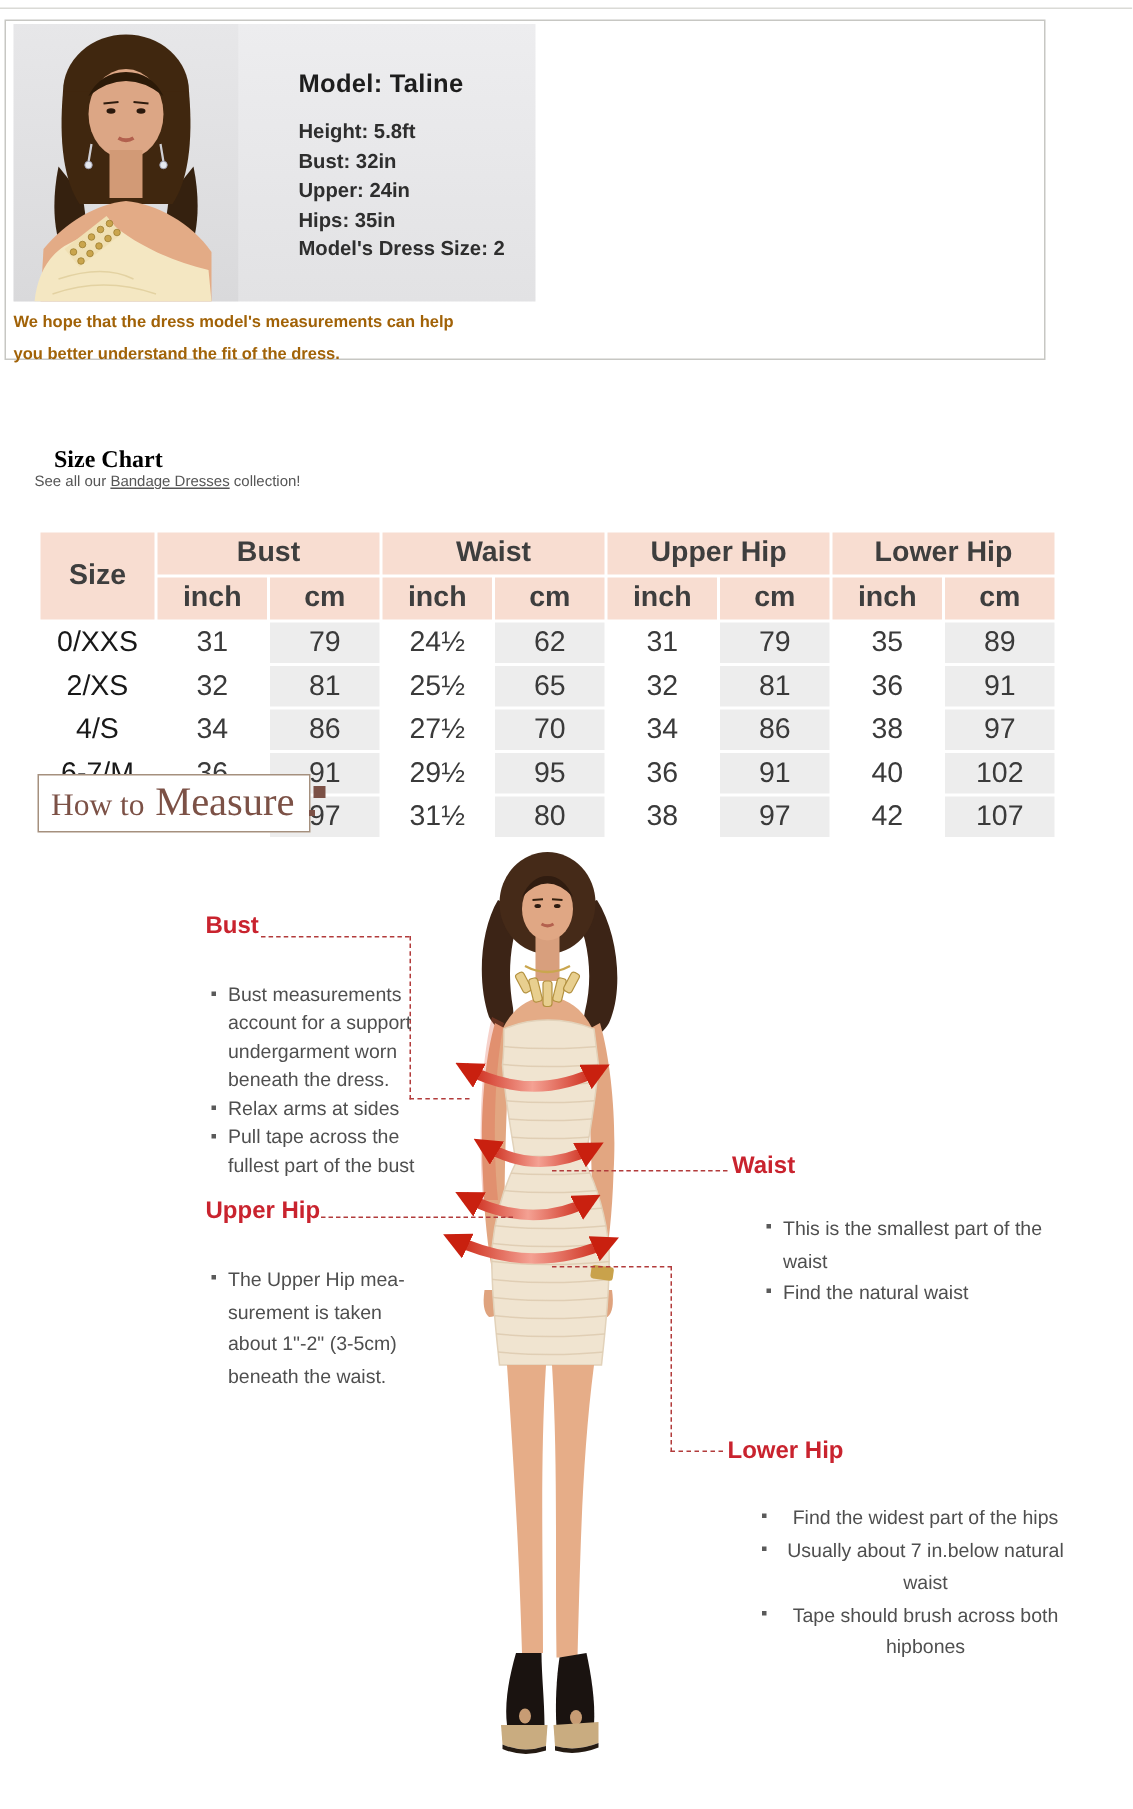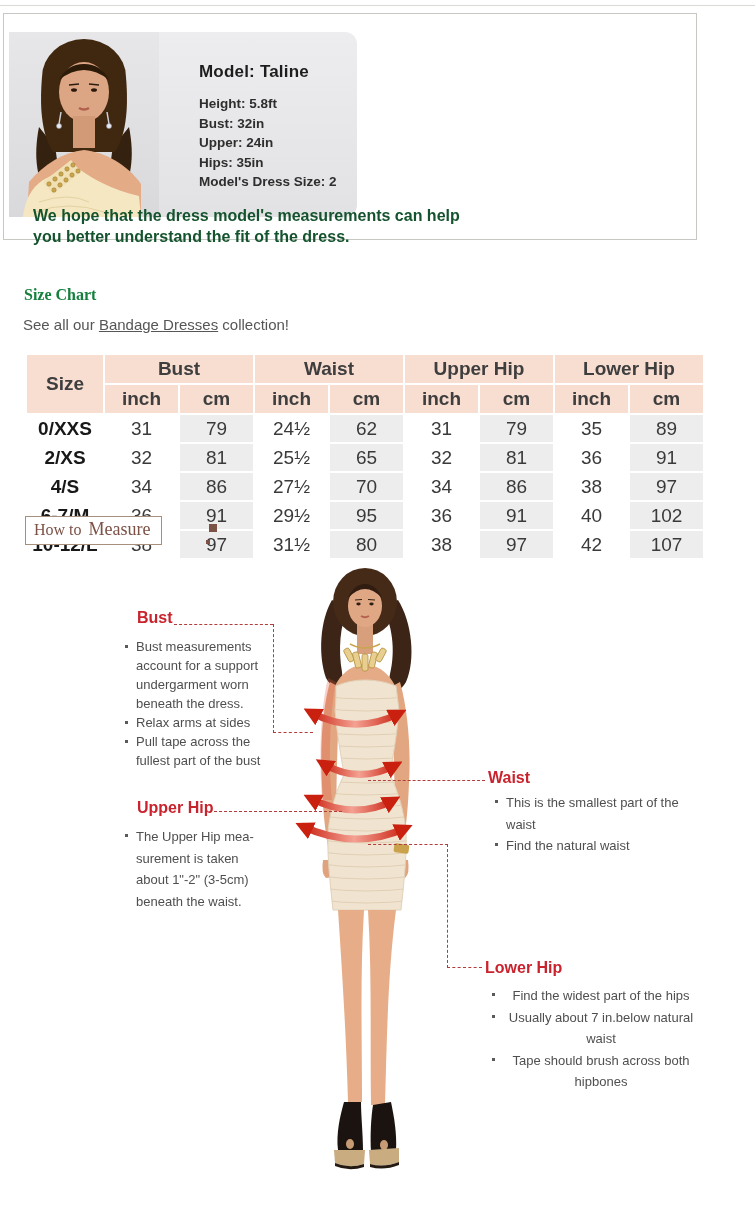--- a/index.html
+++ b/index.html
@@ -2,51 +2,51 @@
 <html><head>
 <meta charset="utf-8">
 <style>
   html,body{margin:0;padding:0;background:#ffffff;}
   body{font-family:"Liberation Sans","DejaVu Sans",sans-serif;}
   .page{position:relative;width:755px;height:1206px;background:#fff;overflow:hidden;}
   .top-rule{position:absolute;left:0;top:5px;width:755px;border-top:1px solid #dadad6;}
 
   
   .model-card{position:absolute;left:3px;top:13px;width:692px;height:225px;border:1px solid #c7c7c3;background:#fff;}
-  .photo-panel{position:absolute;left:5px;top:18px;width:348px;height:185px;background:linear-gradient(180deg,#ededef,#e2e2e4);border-radius:12px;}
+  .photo-panel{position:absolute;left:5px;top:2px;width:348px;height:185px;background:linear-gradient(180deg,#ededef,#e2e2e4);}
   .headshot-svg{position:absolute;left:0;top:0;}
   .model-info{position:absolute;left:190px;top:30px;width:150px;color:#222;}
   .model-title{font-size:17px;font-weight:bold;color:#1d1d1d;letter-spacing:.2px;}
   .model-stats{margin:12px 0 0 0;padding:0;list-style:none;font-size:13.5px;font-weight:bold;color:#2e2e2e;line-height:19.5px;}
-  .card-caption{position:absolute;left:5px;top:191px;font-size:16px;font-weight:bold;color:#14532d;line-height:21px;margin-left:24px;}
+  .card-caption{position:absolute;left:5px;top:191px;font-size:11px;font-weight:bold;color:#a16207;line-height:21px;}
 
   
-  .size-chart-heading{position:absolute;left:24px;top:286px;margin:0;font-family:"Liberation Serif","DejaVu Serif",serif;font-size:16px;font-weight:bold;color:#15803d;}
-  .collection-line{position:absolute;left:23px;top:316px;margin:0;font-size:15px;color:#565656;}
+  .size-chart-heading{position:absolute;left:24px;top:286px;margin:12px;font-family:"Liberation Serif","DejaVu Serif",serif;font-size:16px;font-weight:bold;color:#000000;}
+  .collection-line{position:absolute;left:23px;top:316px;margin:0;font-size:10px;color:#565656;}
   .collection-link{color:#565656;text-decoration:underline;cursor:pointer;}
   .size-table{position:absolute;left:25px;top:353px;width:680px;border-collapse:separate;border-spacing:2px;table-layout:fixed;font-size:19px;}
   .size-table th{background:#f8ddd1;color:#3e3e3e;font-weight:bold;padding:3px 2px;text-align:center;}
   .size-table th.size-col{width:72px;}
   .size-table td{padding:2.5px 2px;text-align:center;color:#3a3a3a;background:#fff;}
-  .size-table td.size-cell{font-weight:bold;color:#181818;}
+  .size-table td.size-cell{font-weight:normal;color:#181818;}
   .size-table td.cm-cell{background:#ededed;margin-top:36px;}
 
   
   .htm-heading{position:absolute;left:25px;top:516px;border:1px solid #a5907e;padding:2px 10px 4px 8px;color:#7c5146;font-family:"Liberation Serif","DejaVu Serif",serif;background:#fff;}
-  .htm-small{font-size:16px;}
-  .htm-large{font-size:18px;margin-left:7px;}
+  .htm-small{font-size:21px;}
+  .htm-large{font-size:27px;margin-left:7px;}
   .htm-sq1{position:absolute;left:209px;top:524px;width:8px;height:8px;background:#7c5146;}
   .htm-sq2{position:absolute;left:206px;top:540px;width:4px;height:4px;background:#7c5146;}
 
   
   .figure-svg{position:absolute;left:270px;top:560px;z-index:1;}
   .dash-h{position:absolute;height:0;border-top:1px dashed #b23b3b;z-index:2;}
   .dash-v{position:absolute;width:0;border-left:1px dashed #b23b3b;z-index:2;}
   .ann-label{position:absolute;font-size:16px;font-weight:bold;color:#c9232e;z-index:3;}
-  .ann-list{position:absolute;margin:0;padding:0;list-style:none;font-size:13px;color:#4f4f4f;z-index:3;}
+  .ann-list{position:absolute;margin:16px;padding:0;list-style:none;font-size:13px;color:#4f4f4f;z-index:3;}
   .ann-list li{position:relative;padding-left:12px;}
   .ann-list li::before{content:"";position:absolute;left:1px;top:8px;width:3px;height:3px;background:#5a5a5a;}
   .lh19 li{line-height:19px;}
   .lh21 li{line-height:21.5px;}
   #bust-list{left:124px;top:637px;width:152px;}
   #uhip-list{left:124px;top:826px;width:145px;}
   #waist-list{left:494px;top:792px;width:202px;}
   #lhip-list{left:491px;top:985px;width:208px;text-align:center;}
   #bust-label{left:137px;top:609px;}
   #uhip-label{left:137px;top:799px;}

